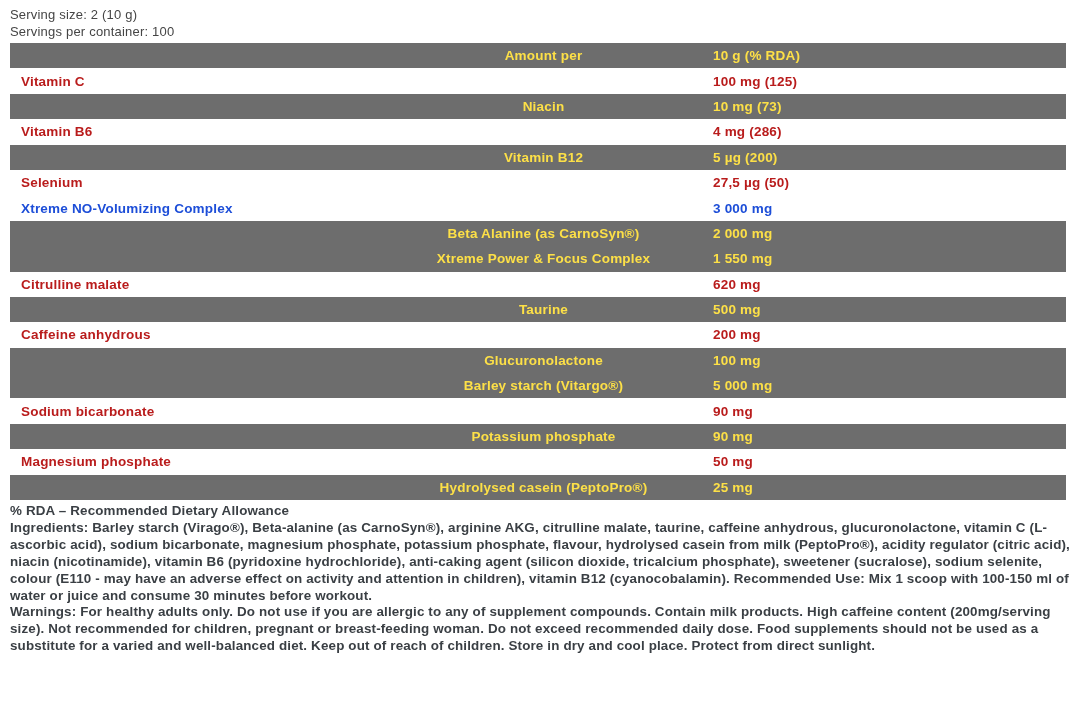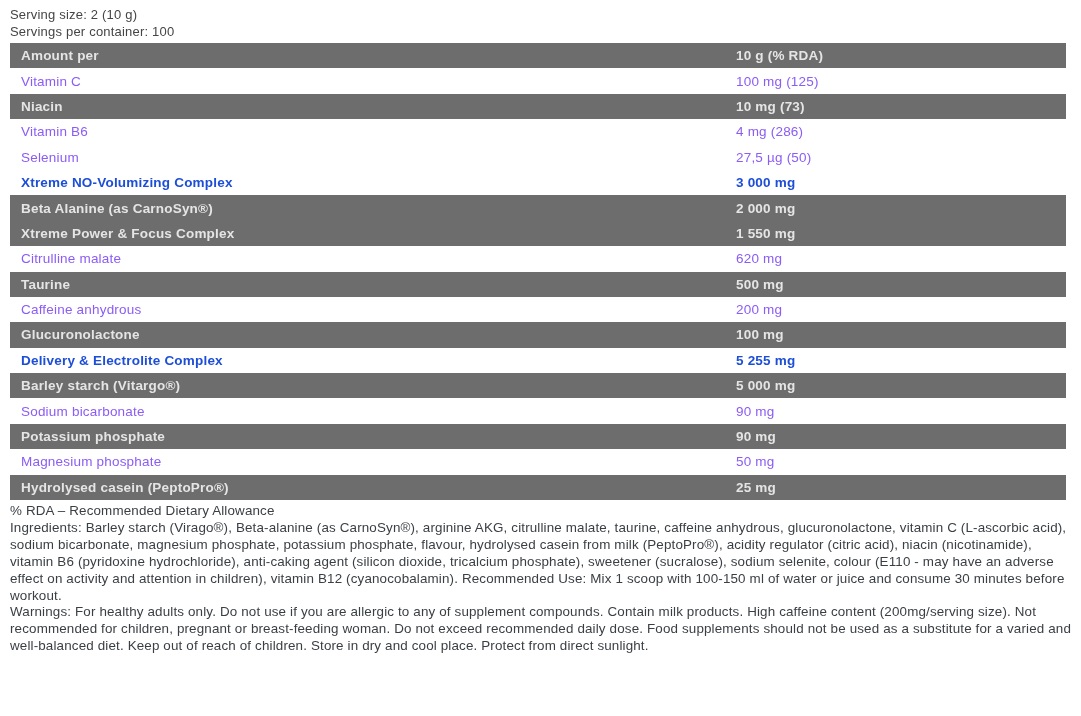--- a/index.html
+++ b/index.html
@@ -23,38 +23,39 @@
   .row {
     position: relative;
     height: 25.4px;
     display: flex;
     align-items: center;
     font-size: 13.5px;
     letter-spacing: 0.2px;
     background: #ffffff;
   }
   .row .label { padding-left: 11px; white-space: nowrap; }
-  .row .value { position: absolute; left: 726px; white-space: nowrap; }
+  .row .value { position: absolute; left: 703px; white-space: nowrap; }
   .row.dark, .row.dark-bold, .row.dark-section {
     background: #6d6d6d;
-    color: #e5e5e5;
+    color: #fde047;
     font-weight: 700;
+    justify-content: center;
   }
-  .row.light { color: #8b5cf6; font-weight: 400; }
+  .row.light { color: #b91c1c; font-weight: 700; }
   .row.light-bold { color: #1d4ed8; font-weight: 700; }
   .row.header { font-weight: 700; }
   .footer {
     margin: 3px 0 0 10px;
     width: 1063px;
     font-size: 13.4px;
     line-height: 16.9px;
     letter-spacing: 0.15px;
     color: #3a3f44;
   }
-  .footer p { margin: 0; }
+  .footer p { margin: 0; font-weight: bold; }
 </style>
 </head>
 <body>
 
 <div class="top-info">
   <div>Serving size: 2 (10 g)</div>
   <div>Servings per container: 100</div>
 </div>
 
 <div class="ntable">
@@ -67,20 +68,24 @@
         <span class="label">Vitamin C</span>
         <span class="value">100 mg (125)</span>
       </div>
       <div class="row dark">
         <span class="label">Niacin</span>
         <span class="value">10 mg (73)</span>
       </div>
       <div class="row light">
         <span class="label">Vitamin B6</span>
         <span class="value">4 mg (286)</span>
+      </div>
+      <div class="row dark">
+        <span class="label">Vitamin B12</span>
+        <span class="value">5 µg (200)</span>
       </div>
       <div class="row light">
         <span class="label">Selenium</span>
         <span class="value">27,5 µg (50)</span>
       </div>
       <div class="row light-bold">
         <span class="label">Xtreme NO-Volumizing Complex</span>
         <span class="value">3 000 mg</span>
       </div>
       <div class="row dark">
@@ -100,24 +105,20 @@
         <span class="value">500 mg</span>
       </div>
       <div class="row light">
         <span class="label">Caffeine anhydrous</span>
         <span class="value">200 mg</span>
       </div>
       <div class="row dark">
         <span class="label">Glucuronolactone</span>
         <span class="value">100 mg</span>
       </div>
-      <div class="row light-bold">
-        <span class="label">Delivery &amp; Electrolite Complex</span>
-        <span class="value">5 255 mg</span>
-      </div>
       <div class="row dark">
         <span class="label">Barley starch (Vitargo®)</span>
         <span class="value">5 000 mg</span>
       </div>
       <div class="row light">
         <span class="label">Sodium bicarbonate</span>
         <span class="value">90 mg</span>
       </div>
       <div class="row dark">
         <span class="label">Potassium phosphate</span>

